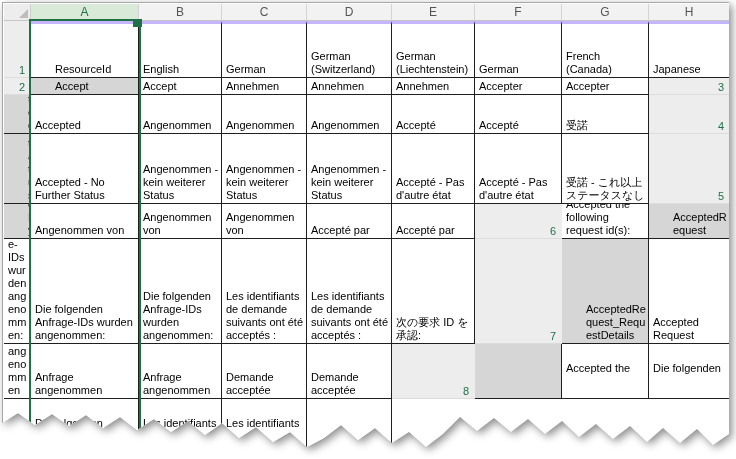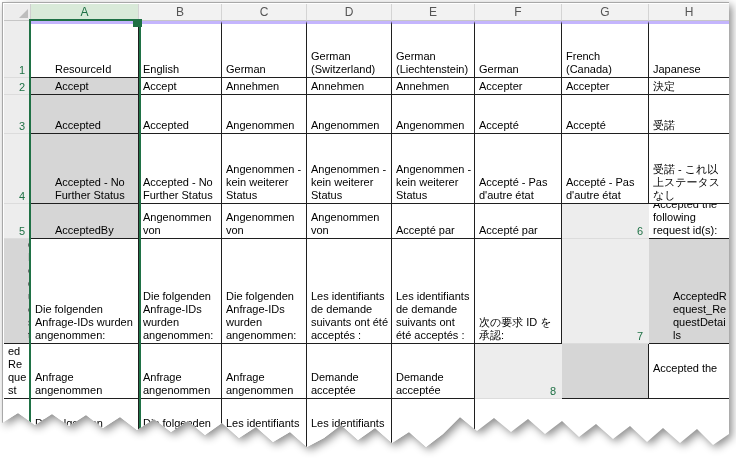--- a/index.html
+++ b/index.html
@@ -117,23 +117,20 @@
         </div>
         <div class="cell">
           <span>Annehmen</span>
         </div>
         <div class="cell">
           <span>Accepter</span>
         </div>
         <div class="cell">
           <span>Accepter</span>
         </div>
-        <div class="cell">
-          <span>決定</span>
-        </div>
         <div class="rh">
           <span>3</span>
         </div>
         <div class="cell colA">
           <span>Accepted</span>
         </div>
         <div class="cell">
           <span>Accepted</span>
         </div>
         <div class="cell">

